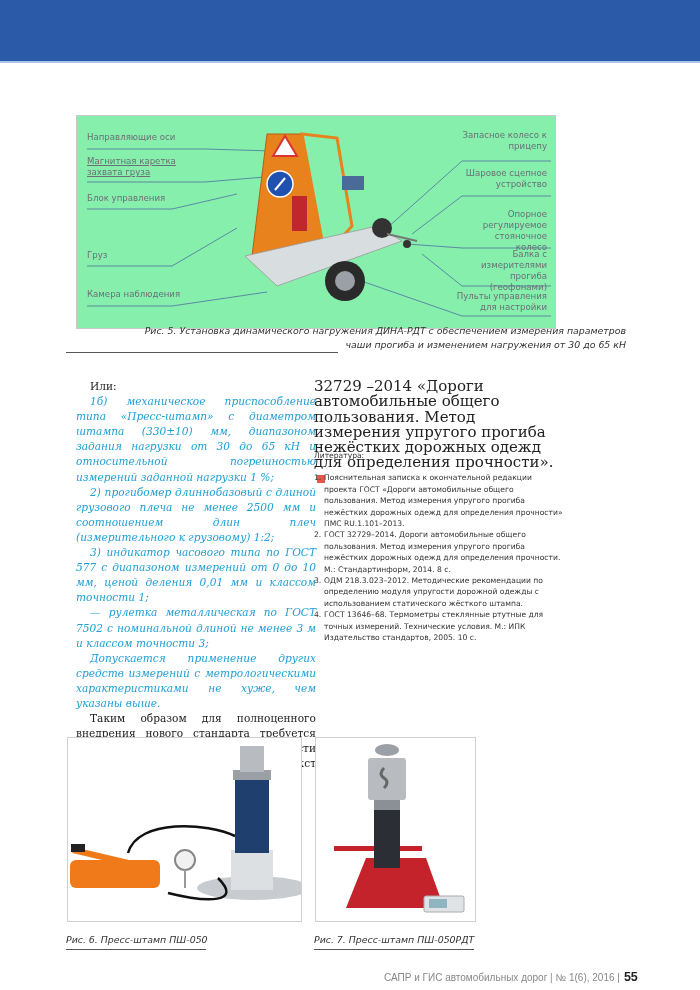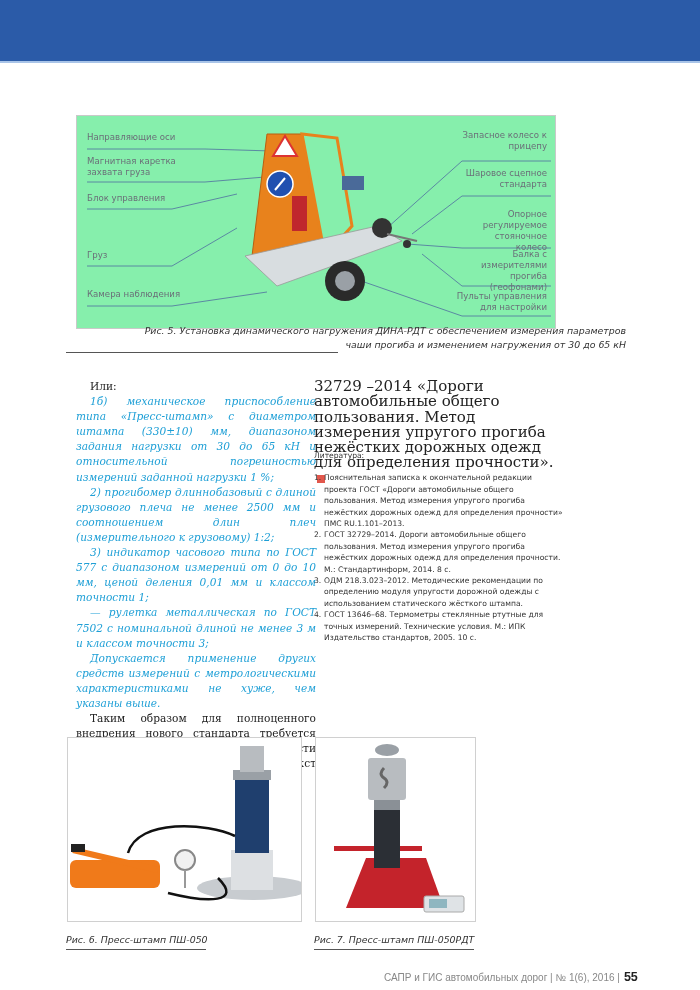--- a/index.html
+++ b/index.html
@@ -65,26 +65,26 @@
       <rect x="265" y="60" width="22" height="14" fill="#4a6a99"></rect>
       <polygon points="168,140 300,110 325,125 200,170" fill="#d8dde0" stroke="#999" stroke-width="0.8"></polygon>
       <circle cx="305" cy="112" r="10" fill="#333"></circle>
       <circle cx="268" cy="165" r="20" fill="#2a2a2a"></circle>
       <circle cx="268" cy="165" r="10" fill="#9aa0a6"></circle>
       <circle cx="330" cy="128" r="4" fill="#333"></circle>
       <line x1="310" y1="118" x2="340" y2="125" stroke="#777" stroke-width="2"></line>
     </g>
   </svg>
   <div class="lbl" style="left:10px;top:16px;">Направляющие оси</div>
-  <div class="lbl" style="left:10px;top:40px;width:100px;">Магнитная каретка захвата груза</div>
+  <div class="lbl" style="left:10px;top:40px;width:100px;text-decoration:underline;">Магнитная каретка захвата груза</div>
   <div class="lbl" style="left:10px;top:77px;text-align:right;">Блок управления</div>
   <div class="lbl" style="left:10px;top:134px;">Груз</div>
   <div class="lbl" style="left:10px;top:173px;">Камера наблюдения</div>
   <div class="lbl right" style="right:8px;top:14px;width:90px;">Запасное колесо к прицепу</div>
-  <div class="lbl right" style="right:8px;top:52px;width:90px;">Шаровое сцепное стандарта</div>
+  <div class="lbl right" style="right:8px;top:52px;width:90px;">Шаровое сцепное устройство</div>
   <div class="lbl right" style="right:8px;top:93px;width:85px;">Опорное регулируемое стояночное колесо</div>
   <div class="lbl right" style="right:8px;top:133px;width:95px;">Балка с измерителями прогиба (геофонами)</div>
   <div class="lbl right" style="right:8px;top:175px;width:95px;">Пульты управления для настройки</div>
 </div>
 
 <div class="caption" style="left:66px;top:324px;width:560px;">
   <div>Рис. 5. Установка динамического нагружения ДИНА-РДТ с обеспечением измерения параметров</div>
   <div>чаши прогиба и изменением нагружения от 30 до 65 кН</div>
 </div>
 <div class="cap-rule" style="left:66px;top:352px;width:272px;"></div>

